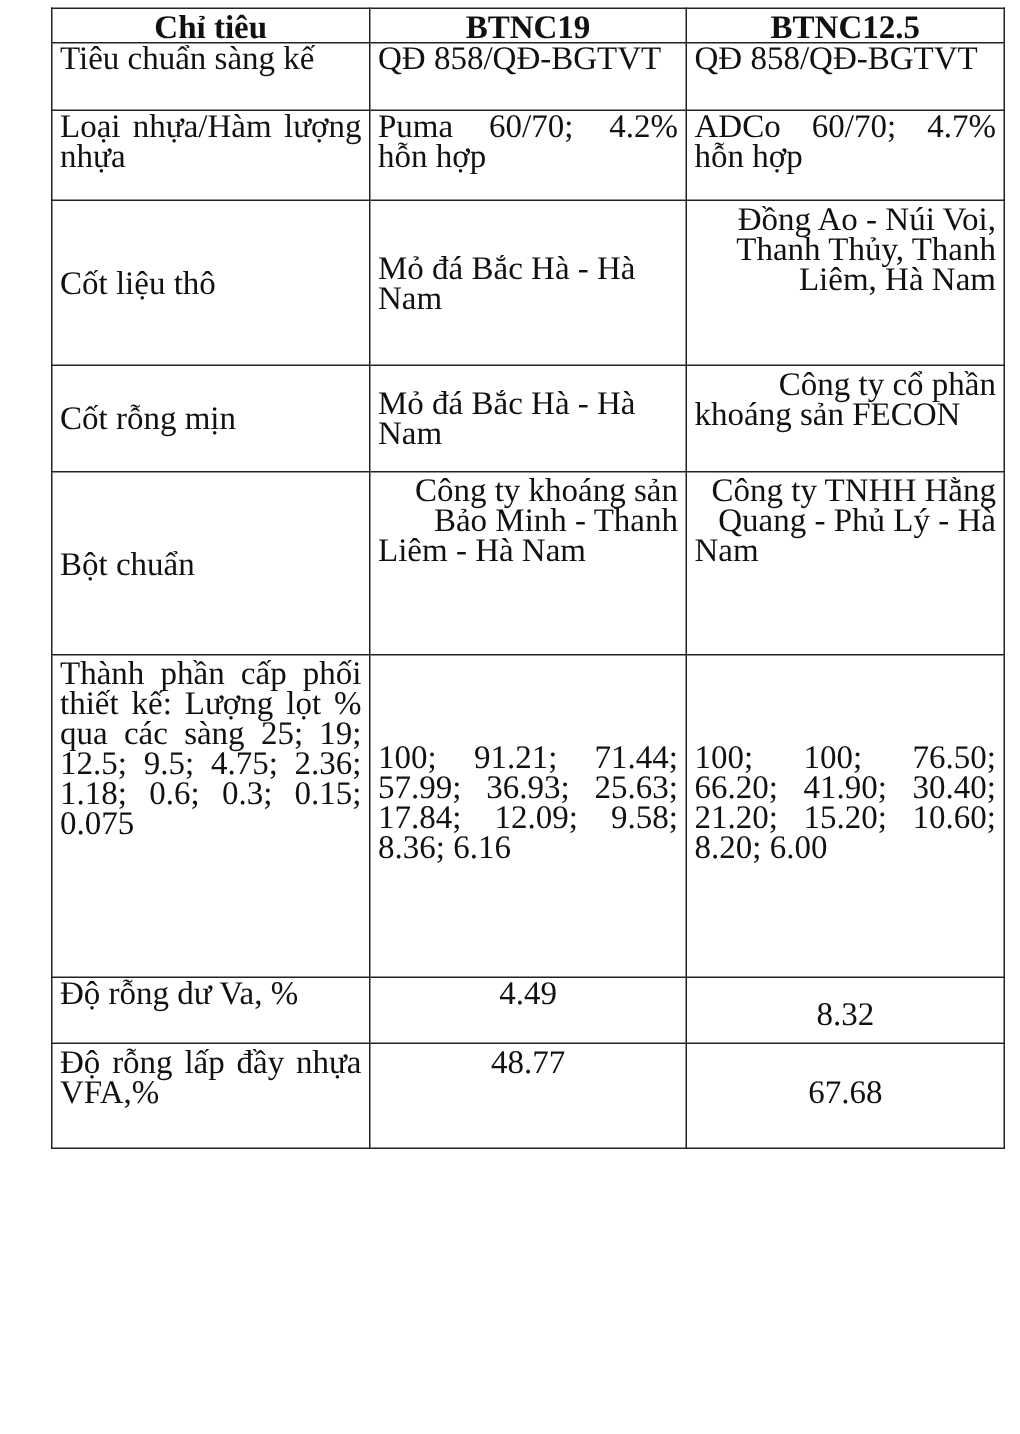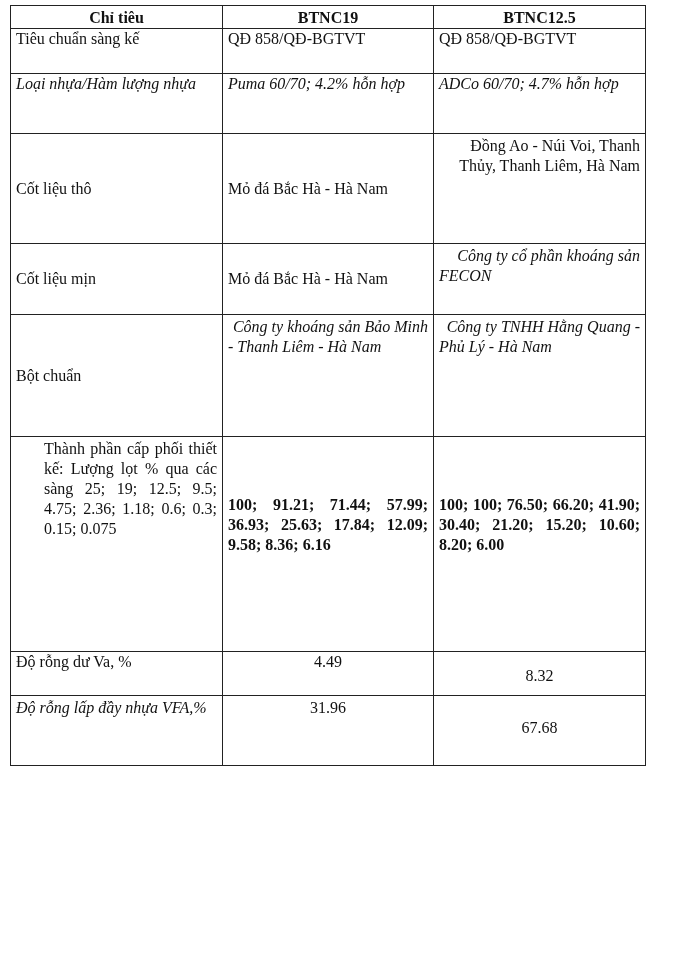--- a/index.html
+++ b/index.html
@@ -10,26 +10,26 @@
     body {
       width: 680px;
       height: 956px;
       position: relative;
       overflow: hidden;
       font-family: "Liberation Serif", "DejaVu Serif", serif;
       color: #111111;
     }
     .doc-table {
       position: absolute;
-      left: 10px;
+      left: 34px;
       top: 5px;
       width: 635px;
       border-collapse: collapse;
       table-layout: fixed;
-      font-size: 16px;
+      font-size: 22px;
       line-height: 20px;
     }
     .doc-table col.c1 { width: 212px; }
     .doc-table col.c2 { width: 211px; }
     .doc-table col.c3 { width: 212px; }
     .doc-table th, .doc-table td {
       border: 1px solid #222222;
       padding: 0 5px;
       vertical-align: top;
       text-align: left;
@@ -37,30 +37,29 @@
     .doc-table th {
       font-weight: bold;
       text-align: center;
       vertical-align: middle;
       height: 21px;
       padding-top: 1px;
     }
     .doc-table td.just {
       text-align: justify;
       text-align-last: left;
-      font-style: italic;
     }
     .doc-table td.mid { vertical-align: middle; }
     .doc-table td.center { text-align: center; }
     .doc-table td .pad-top { display: block; padding-top: 2px; text-align: right; }
     .doc-table td .lower-sm { display: block; padding-top: 2px; }
     .doc-table td .lower-md { display: block; padding-top: 14px; }
     .doc-table td .lower-lg { display: block; padding-top: 22px; }
-    .doc-table td .grad-val { display: block; padding-top: 58px; text-align: justify; text-align-last: left; font-weight: bold; }
-    .doc-table td .grad-label { display: block; padding-top: 2px; text-align: justify; text-align-last: left; margin-left: 28px; }
+    .doc-table td .grad-val { display: block; padding-top: 58px; text-align: justify; text-align-last: left; }
+    .doc-table td .grad-label { display: block; padding-top: 2px; text-align: justify; text-align-last: left; }
   </style>
 </head>
 <body>
 
 <table class="doc-table">
   <colgroup>
     <col class="c1">
       <col class="c2">
       <col class="c3">
   </colgroup>
@@ -87,21 +86,21 @@
 
     <tr style="height:110px;">
       <td class="mid">Cốt liệu thô</td>
       <td class="mid">Mỏ đá Bắc Hà - Hà Nam</td>
       <td>
           <span class="pad-top">Đồng Ao - Núi Voi, Thanh Thủy, Thanh Liêm, Hà Nam</span>
         </td>
     </tr>
 
     <tr style="height:71px;">
-      <td class="mid">Cốt liệu mịn</td>
+      <td class="mid">Cốt rỗng mịn</td>
       <td class="mid">Mỏ đá Bắc Hà - Hà Nam</td>
       <td class="just">
           <span class="pad-top">Công ty cổ phần khoáng sản FECON</span>
         </td>
     </tr>
 
     <tr style="height:122px;">
       <td class="mid">Bột chuẩn</td>
       <td class="just">
           <span class="pad-top">Công ty khoáng sản Bảo Minh - Thanh Liêm - Hà Nam</span>
@@ -132,21 +131,21 @@
           <span class="lower-md">8.32</span>
         </td>
     </tr>
 
 
     <tr style="height:70px;margin-top:29px;">
       <td class="just">
           <span class="lower-sm">Độ rỗng lấp đầy nhựa VFA,%</span>
         </td>
       <td class="center">
-          <span class="lower-sm">31.96</span>
+          <span class="lower-sm">48.77</span>
         </td>
       <td class="center">
           <span class="lower-lg">67.68</span>
         </td>
     </tr>
 
   </tbody>
 </table>
 
 </body></html>

